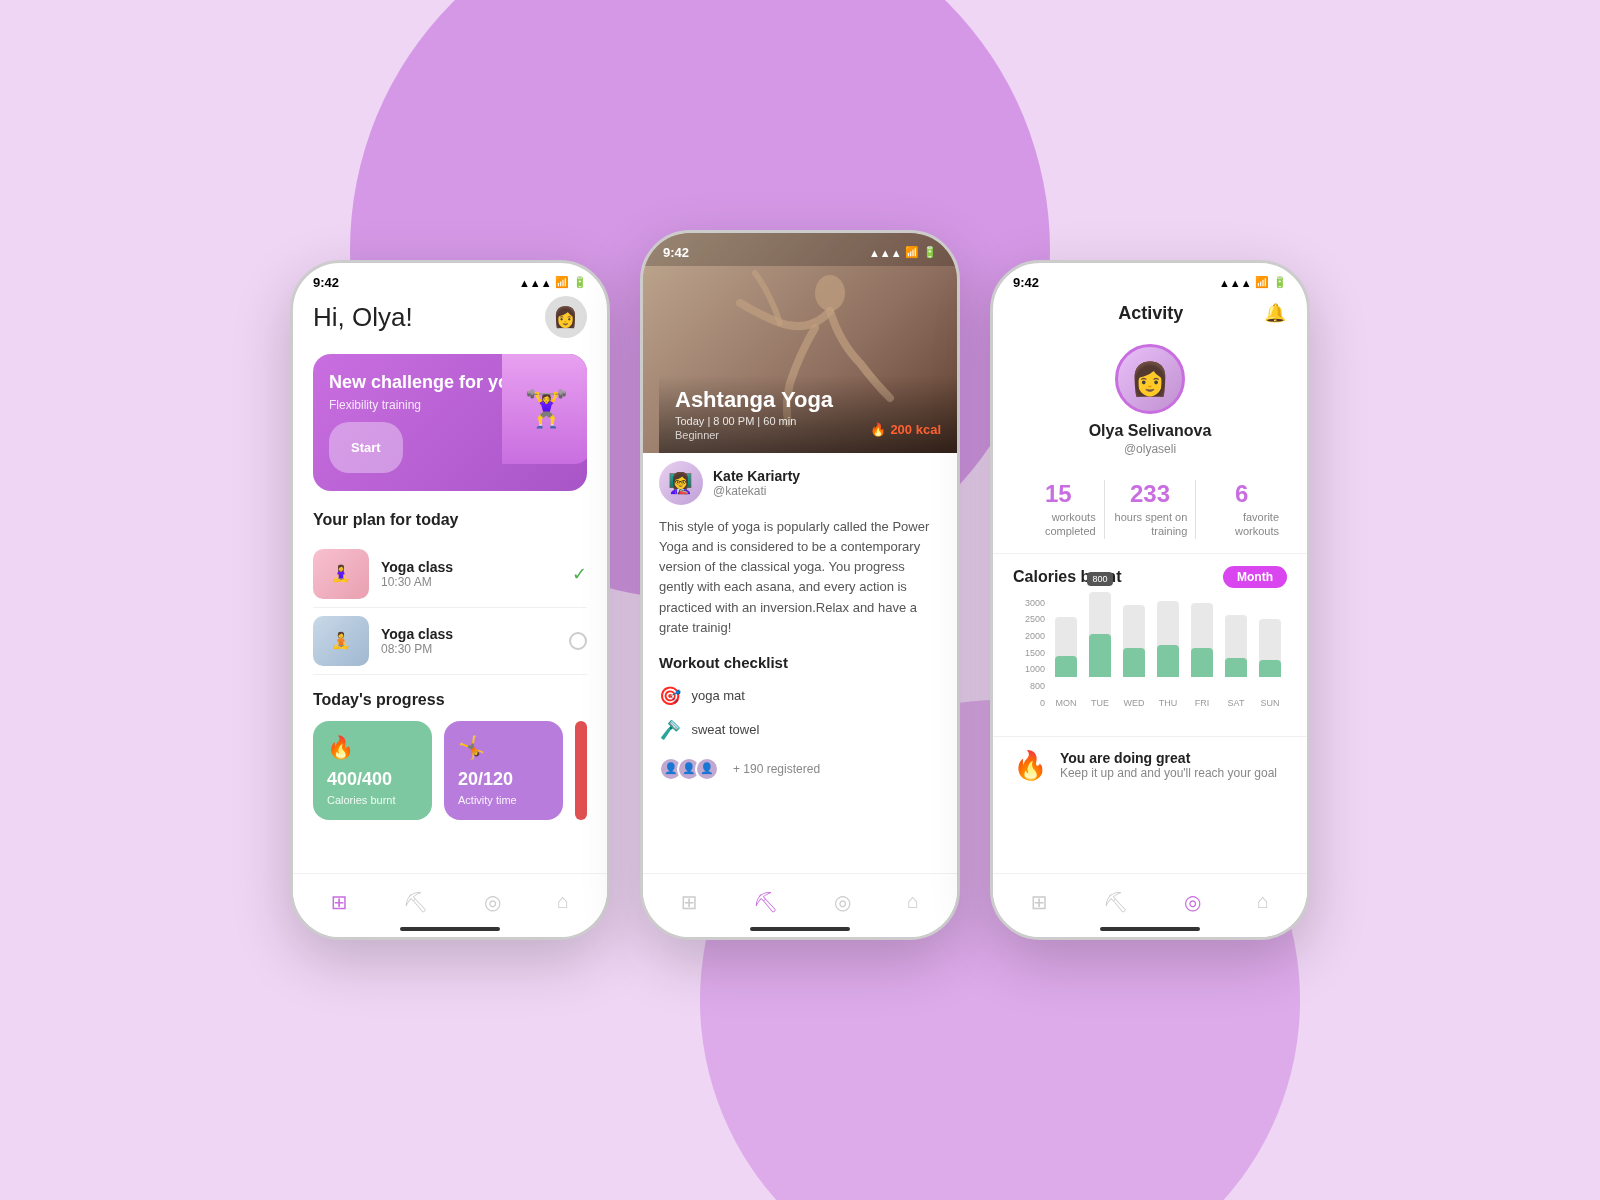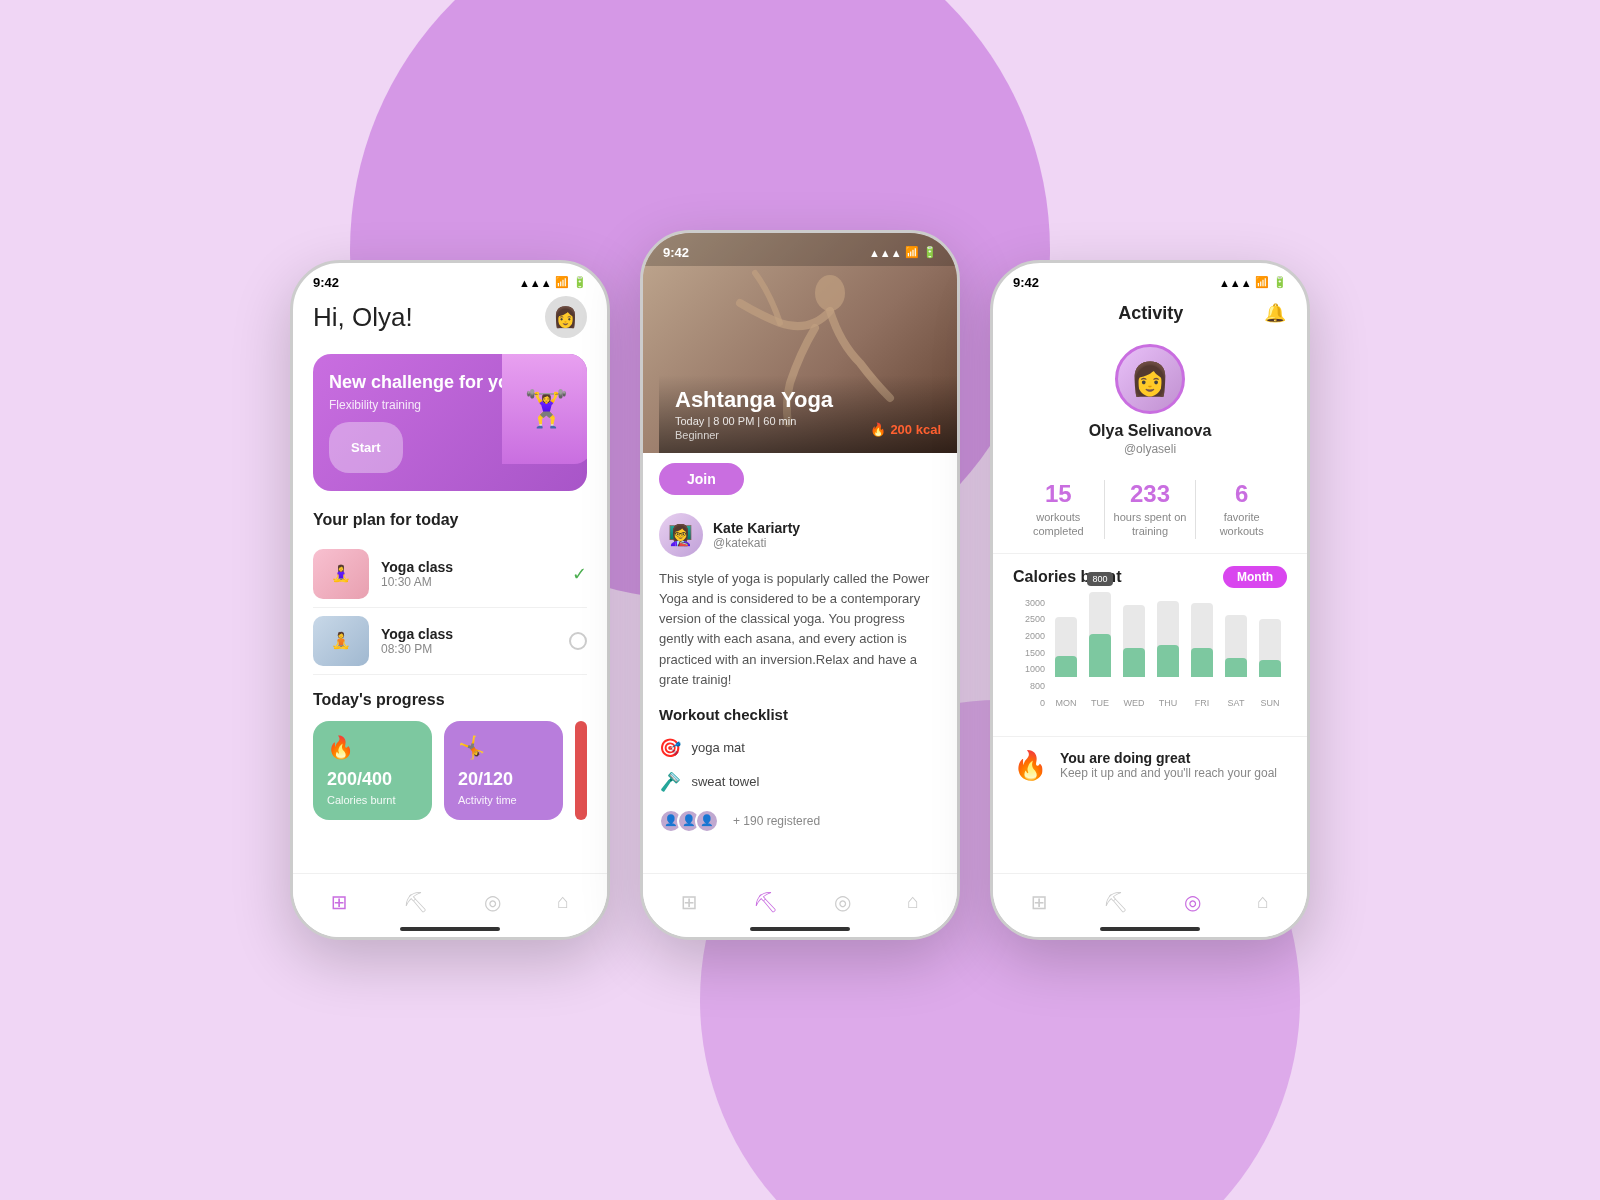--- a/index.html
+++ b/index.html
@@ -322,21 +322,21 @@
       border-bottom: 1px solid #f0f0f0;
     }
     .stat-item {
       flex: 1;
       text-align: center;
       padding: 0 8px;
       border-right: 1px solid #e0e0e0;
     }
     .stat-item:last-child { border-right: none; }
     .stat-val { font-size: 24px; font-weight: 700; color: #c96ee0; }
-    .stat-label { font-size: 11px; color: #888; line-height: 1.3; margin-top: 2px; }
+    .stat-label { font-size: 11px; color: #888; line-height: 1.3; margin-top: 2px; text-align: right; }
 
     .calories-section { padding: 12px 20px 0; }
     .calories-header {
       display: flex; align-items: center; justify-content: space-between;
       margin-bottom: 10px;
     }
     .calories-title { font-size: 16px; font-weight: 700; color: #222; }
     .month-badge {
       background: #d946ef;
       color: #fff;
@@ -469,21 +469,21 @@
           <div class="plan-item-time">08:30 PM</div>
         </div>
         <div class="radio-circle"></div>
       </div>
 
       <div class="progress-section">
         <div class="section-title">Today's progress</div>
         <div class="progress-cards">
           <div class="progress-card progress-card-green">
             <span class="progress-icon">🔥</span>
-            <span class="progress-val">200/400</span>
+            <span class="progress-val">400/400</span>
             <span class="progress-label">Calories burnt</span>
           </div>
           <div class="progress-card progress-card-purple">
             <span class="progress-icon">🤸</span>
             <span class="progress-val">20/120</span>
             <span class="progress-label">Activity time</span>
           </div>
           <div class="progress-card progress-card-red"></div>
         </div>
       </div>
@@ -521,23 +521,20 @@
       <div class="yoga-overlay">
         <div class="yoga-title">Ashtanga Yoga</div>
         <div class="yoga-meta">Today | 8 00 PM | 60 min</div>
         <div class="yoga-level">Beginner</div>
       </div>
       <div class="kcal-badge">
         🔥 <span>200 kcal</span>
       </div>
     </div>
 
-    <div class="join-row">
-      <button class="join-btn">Join</button>
-    </div>
 
     <div class="instructor-row">
       <div class="instructor-avatar">👩‍🏫</div>
       <div>
         <div class="instructor-name">Kate Kariarty</div>
         <div class="instructor-handle">@katekati</div>
       </div>
     </div>
 
     <div class="description-text">This style of yoga is popularly called the Power Yoga and is considered to be a contemporary version of the classical yoga.  You progress gently with each asana, and every action is practiced with an inversion.Relax and have a grate trainig!</div>

